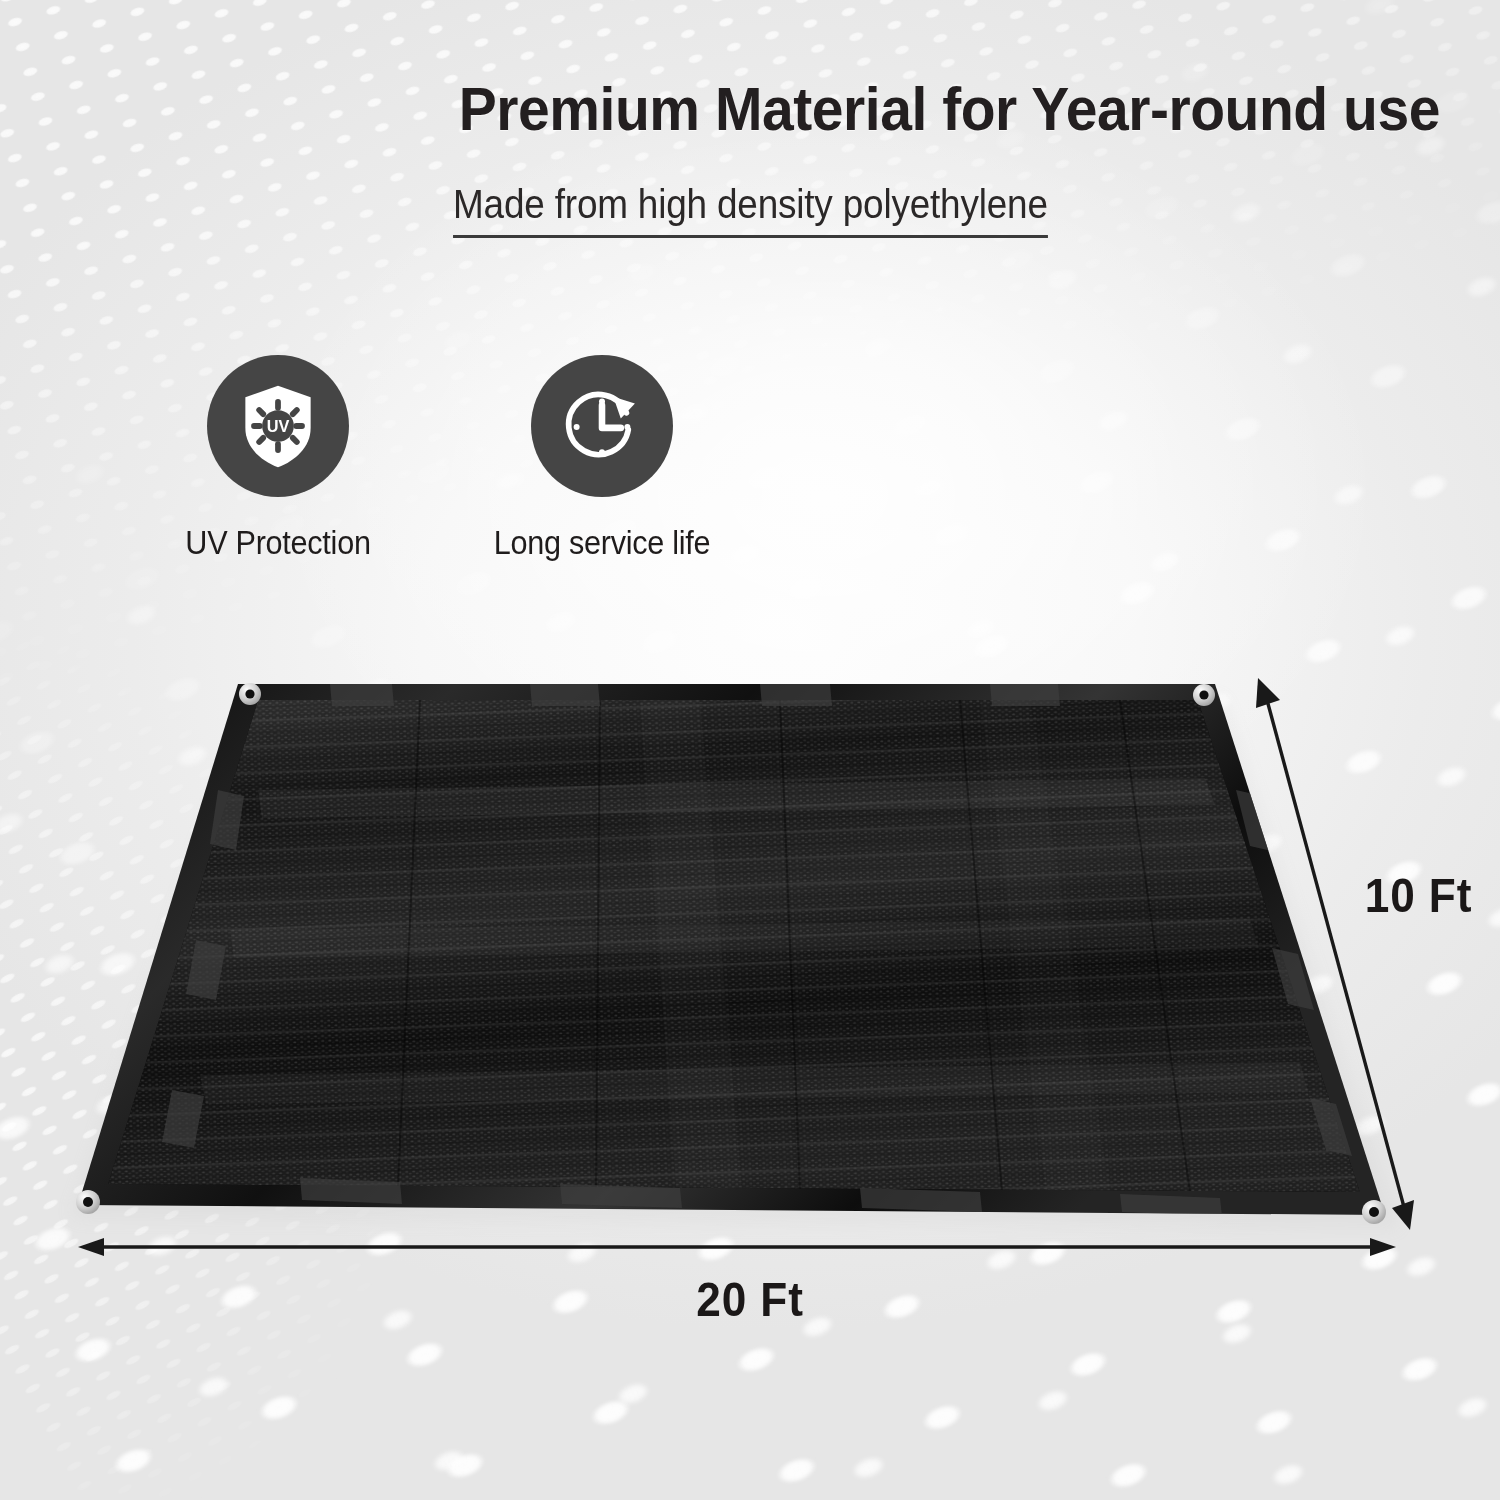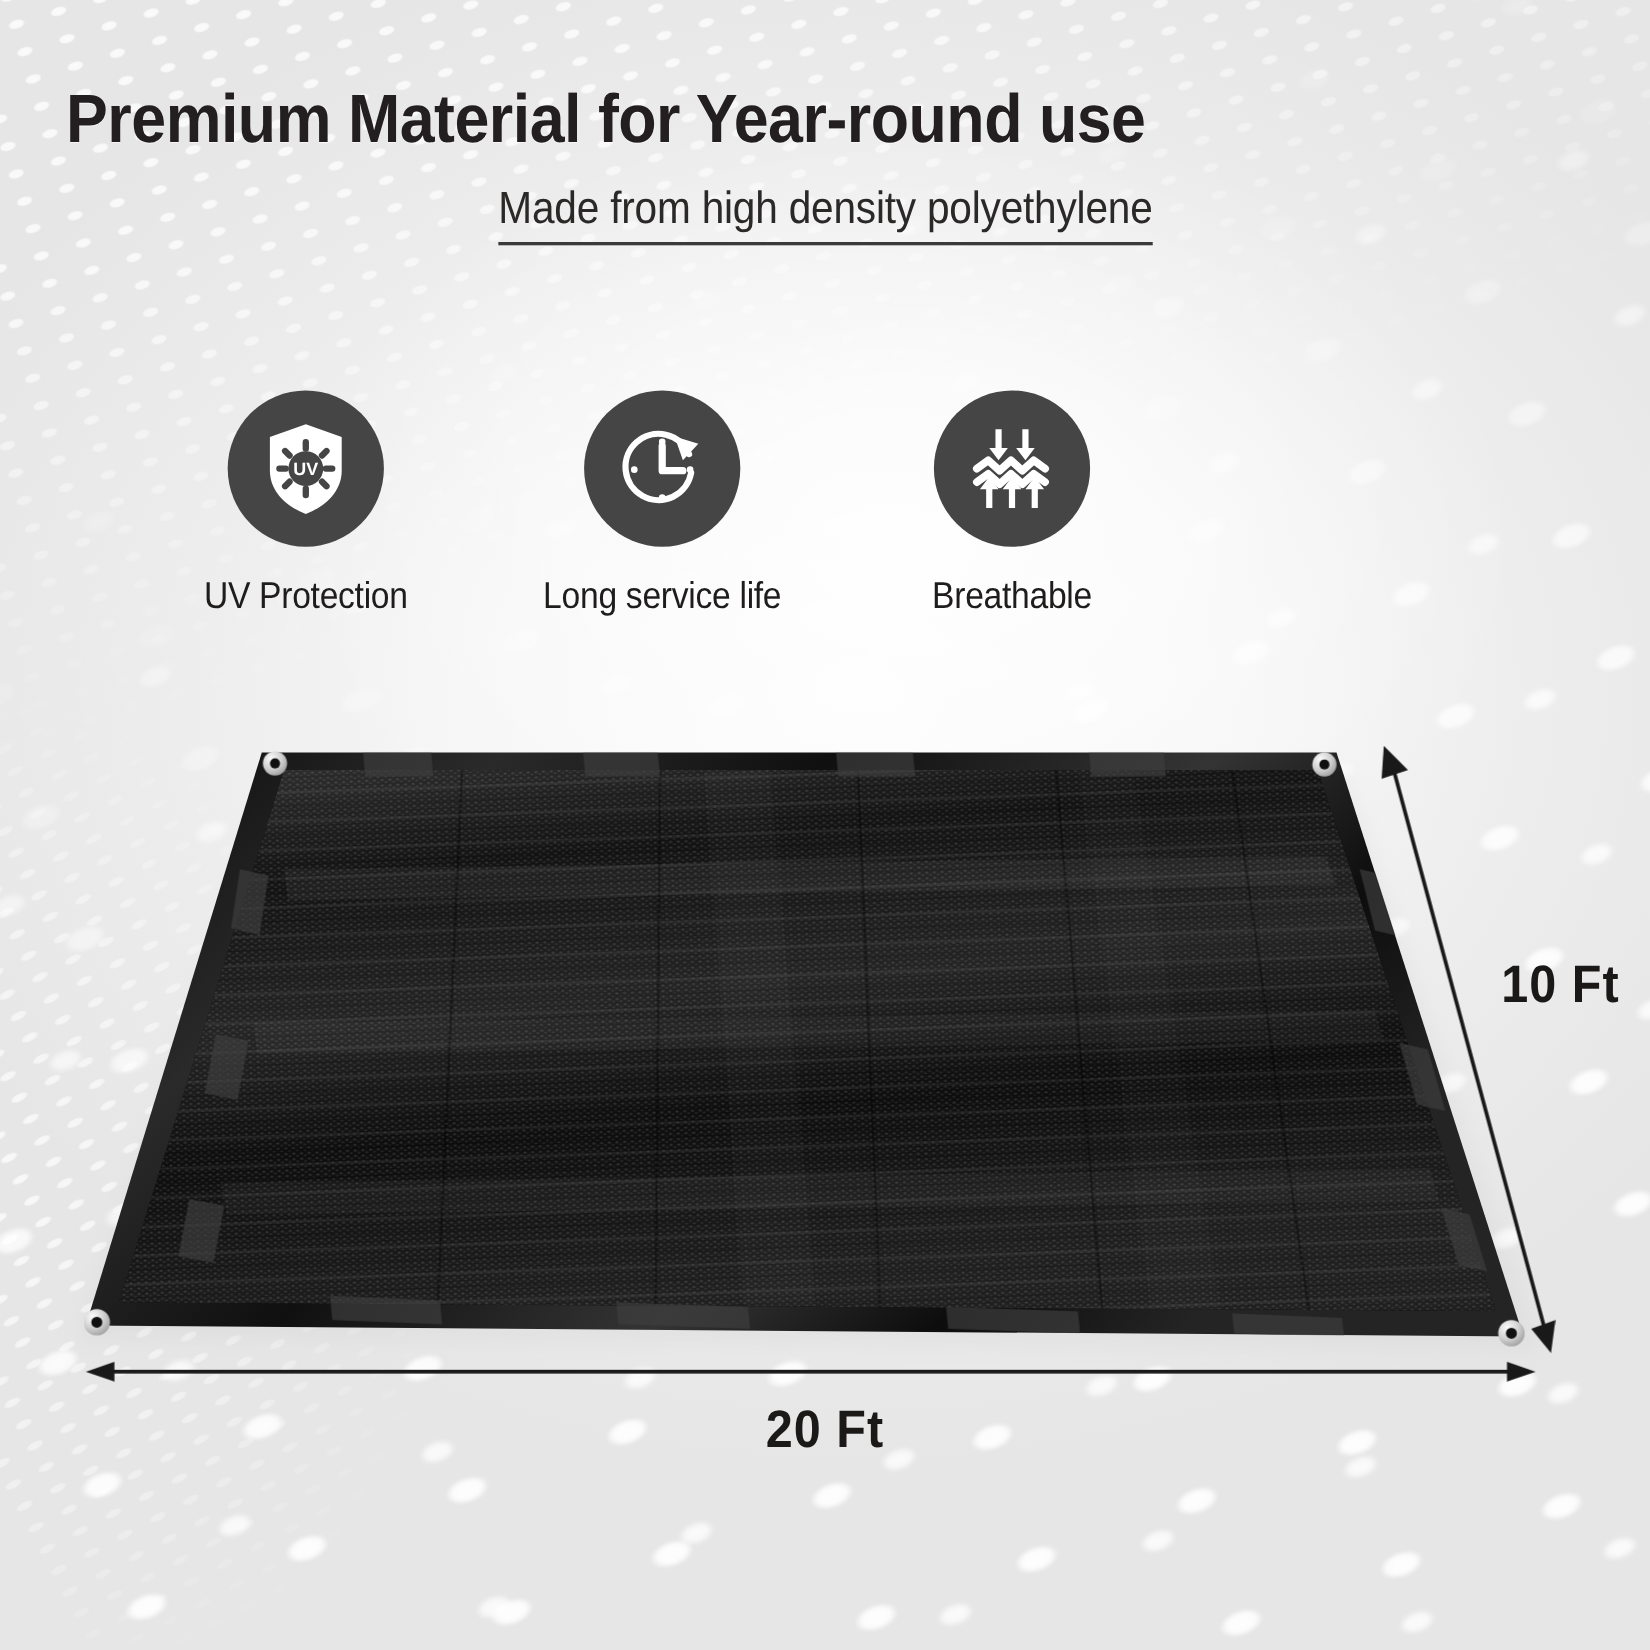--- a/index.html
+++ b/index.html
@@ -87,38 +87,38 @@
     background: radial-gradient(ellipse 780px 560px at 55% 33%, rgba(255,255,255,0.85) 0%, rgba(255,255,255,0.25) 48%, rgba(255,255,255,0) 72%);
     pointer-events: none;
   }
 
   
   .headline-block {
     position: absolute;
     top: 76px;
     left: 0;
     width: 1500px;
-    text-align: left;
+    text-align: right;
     z-index: 5;
   }
 
   .headline {
     font-family: "Liberation Sans", sans-serif;
     font-size: 62px;
     font-weight: 700;
     color: #231f20;
     letter-spacing: -0.5px;
     line-height: 1.06;
     transform: scaleX(0.92);
     transform-origin: center;
     text-shadow: 0 1px 0 rgba(255,255,255,0.6);
   }
 
   .subhead-wrap {
-    margin-top: 24px;
+    margin-top: 39px;
     display: flex;
     justify-content: center;
   }
 
   .subhead {
     font-family: "Liberation Sans", sans-serif;
     font-size: 41px;
     font-weight: 400;
     color: #2b2828;
     letter-spacing: -0.2px;
@@ -265,39 +265,20 @@
 
           <circle cx="50" cy="24" r="3.2" fill="#ffffff"></circle>
           <circle cx="50" cy="78" r="3.2" fill="#ffffff"></circle>
           <circle cx="23" cy="51" r="3.2" fill="#ffffff"></circle>
           <circle cx="77" cy="51" r="3.2" fill="#ffffff"></circle>
         </svg>
       </div>
       <div class="feature-label">Long service life</div>
     </div>
 
-    <div class="feature" style="left:770px;">
-      <div class="feature-badge">
-        <svg width="94" height="94" viewBox="0 0 100 100">
-          <g fill="#ffffff">
-
-            <path d="M34 12 h6 v18 h6 l-9 12 l-9 -12 h6 z"></path>
-            <path d="M60 12 h6 v18 h6 l-9 12 l-9 -12 h6 z"></path>
-
-            <path d="M25 88 h6 V70 h6 l-9 -12 l-9 12 h6 z"></path>
-            <path d="M47 88 h6 V70 h6 l-9 -12 l-9 12 h6 z"></path>
-            <path d="M69 88 h6 V70 h6 l-9 -12 l-9 12 h6 z"></path>
-          </g>
-
-          <path d="M16 50 L27 42 L38 52 L49 42 L60 52 L71 42 L82 50" fill="none" stroke="#ffffff" stroke-width="7.5" stroke-linecap="round" stroke-linejoin="round"></path>
-          <path d="M16 63 L27 55 L38 65 L49 55 L60 65 L71 55 L82 63" fill="none" stroke="#ffffff" stroke-width="7.5" stroke-linecap="round" stroke-linejoin="round"></path>
-        </svg>
-      </div>
-      <div class="feature-label">Breathable</div>
-    </div>
 
 
   </div>
 
   <svg class="product" viewBox="0 0 1500 1500">
     <defs>
 
       <pattern id="meshWeave" width="7" height="5" patternUnits="userSpaceOnUse" patternTransform="rotate(-3)">
         <rect width="7" height="5" fill="#070707"></rect>
         <ellipse cx="1.8" cy="1.4" rx="1.5" ry="0.95" fill="#2e2e2e" opacity="0.85"></ellipse>

